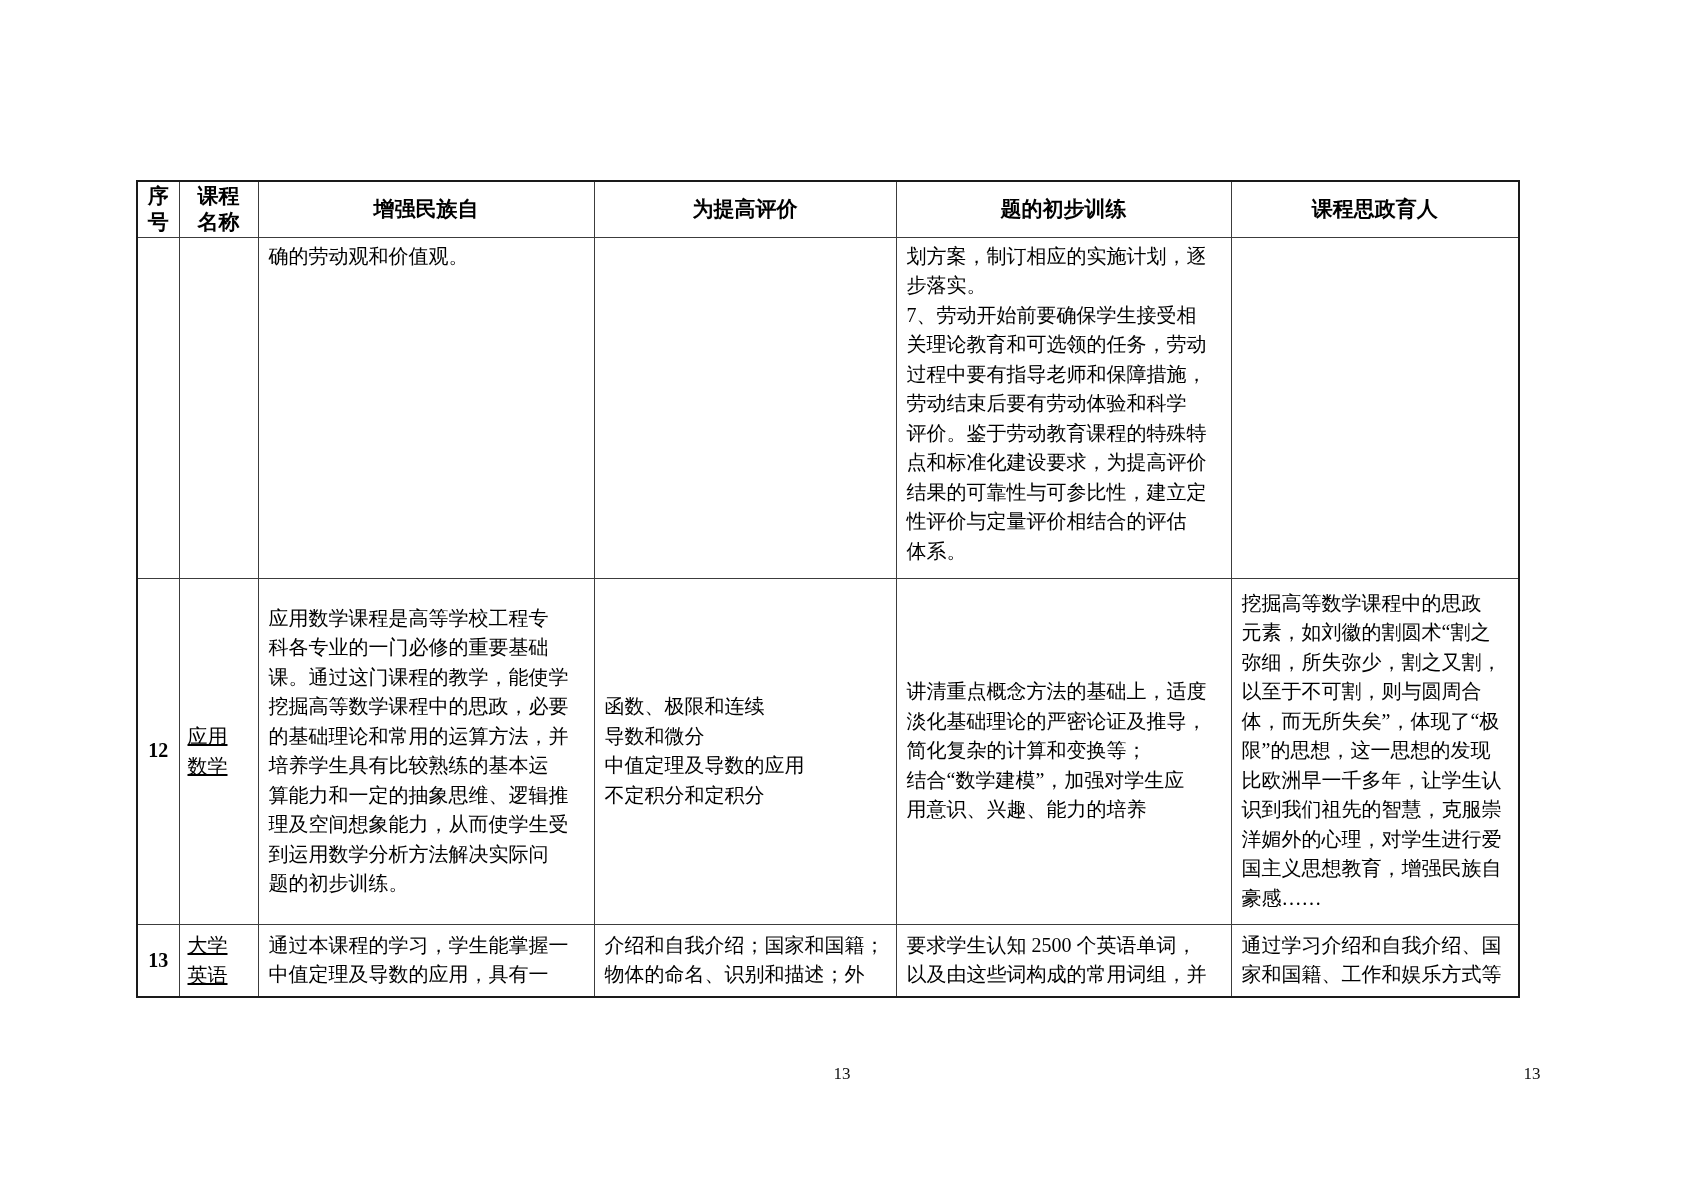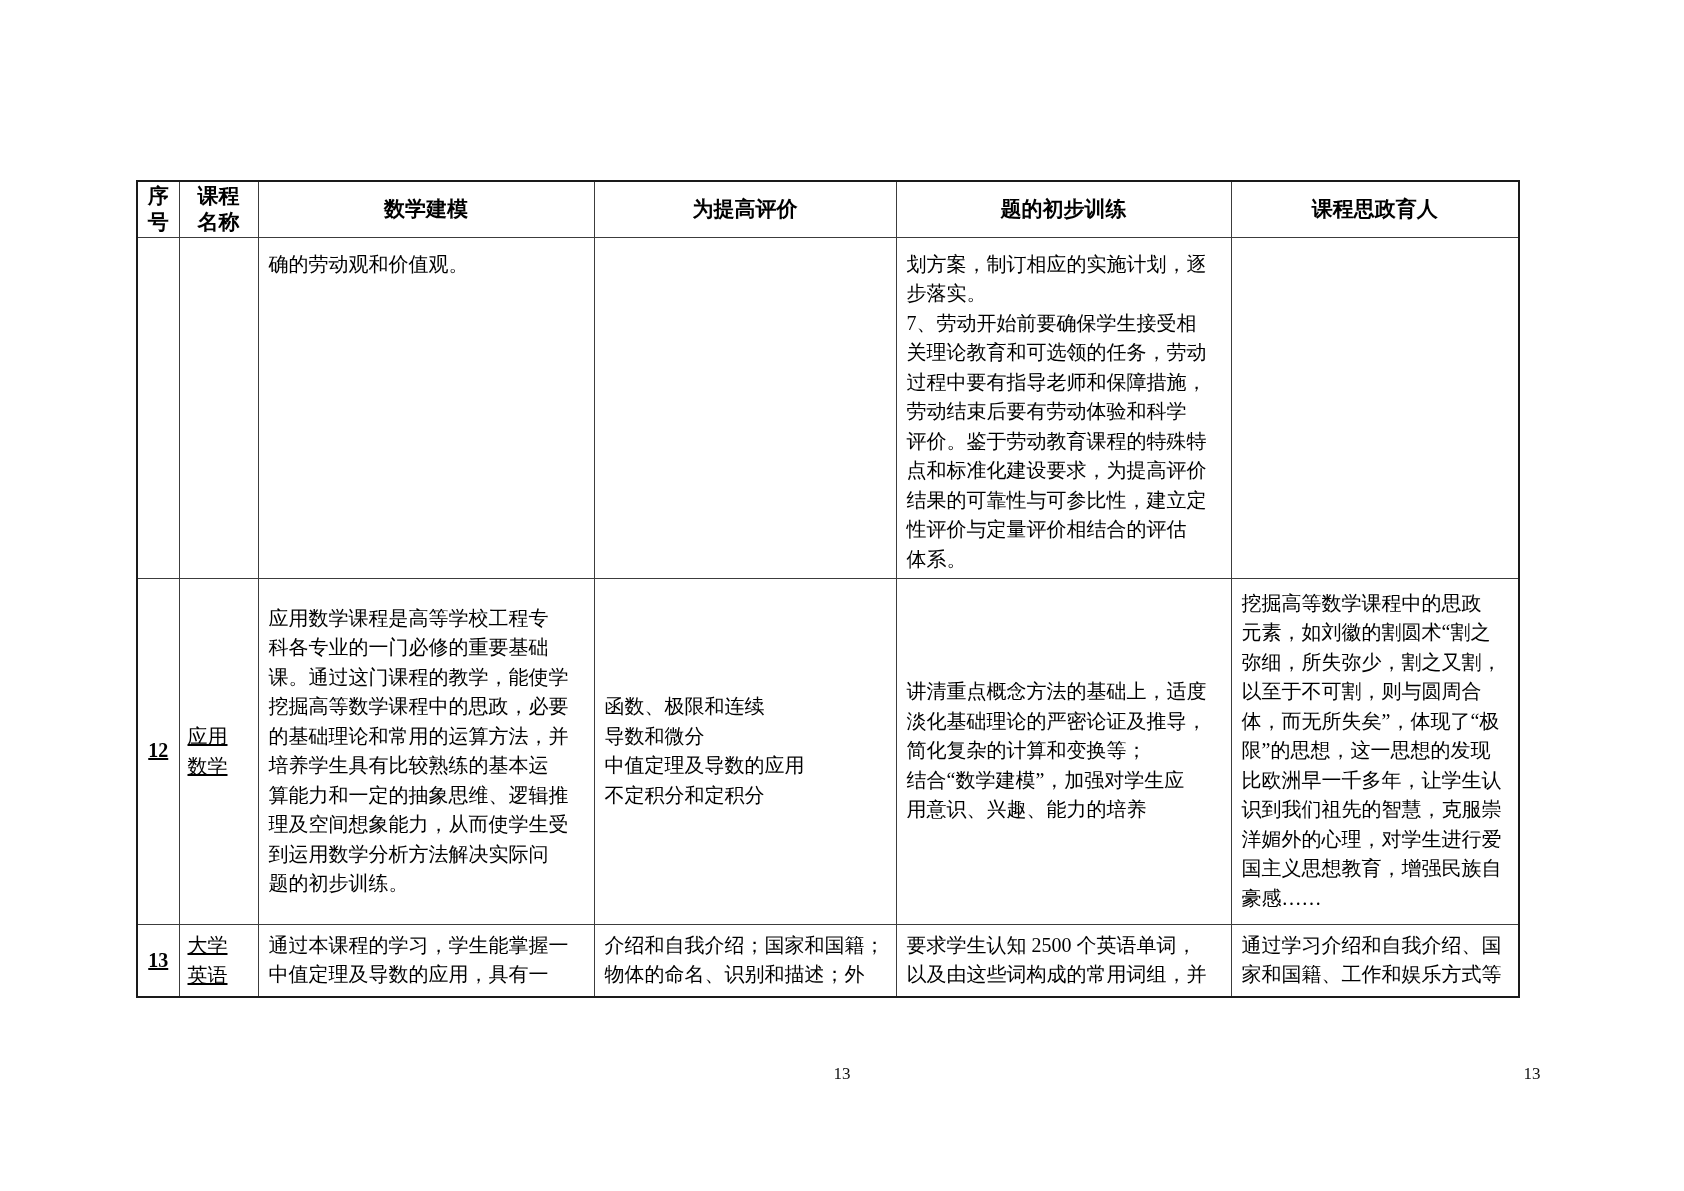--- a/index.html
+++ b/index.html
@@ -32,27 +32,26 @@
     line-height:26px;
     padding:0 2px;
   }
   .course-table td {
     font-size:20px;
     line-height:29.5px;
     vertical-align:middle;
     padding:2px 10px;
     text-align:left;
   }
-  tr.row-cont td { vertical-align:top; padding-top:12px; }
+  tr.row-cont td { vertical-align:top; padding-top:4px; }
   td.cell-no {
     text-align:center;
     font-weight:600;
     font-size:20px;
     padding:0 2px;
-    text-decoration:underline;
   }
   td.cell-name { line-height:30px; padding:0 8px;text-decoration:underline; }
   .footer-num {
     position:absolute;
     top:1062px;
     font-size:17px;
     line-height:24px;
     color:#111;
   }
   .footer-center { left:0; right:0; text-align:center; }
@@ -71,21 +70,21 @@
       <col style="width:302px">
       <col style="width:335px">
       <col style="width:288px">
     </colgroup>
     <tbody>
         <tr style="height:56px">
       <th>序
 号</th>
       <th>课程
 名称</th>
-      <th>数学建模</th>
+      <th>增强民族自</th>
       <th>为提高评价</th>
       <th>题的初步训练</th>
       <th>课程思政育人</th>
     </tr>
     <tr style="height:341px" class="row-cont">
       <td class="cell-no"></td>
       <td class="cell-name"></td>
       <td>确的劳动观和价值观。</td>
       <td></td>
       <td>划方案，制订相应的实施计划，逐

